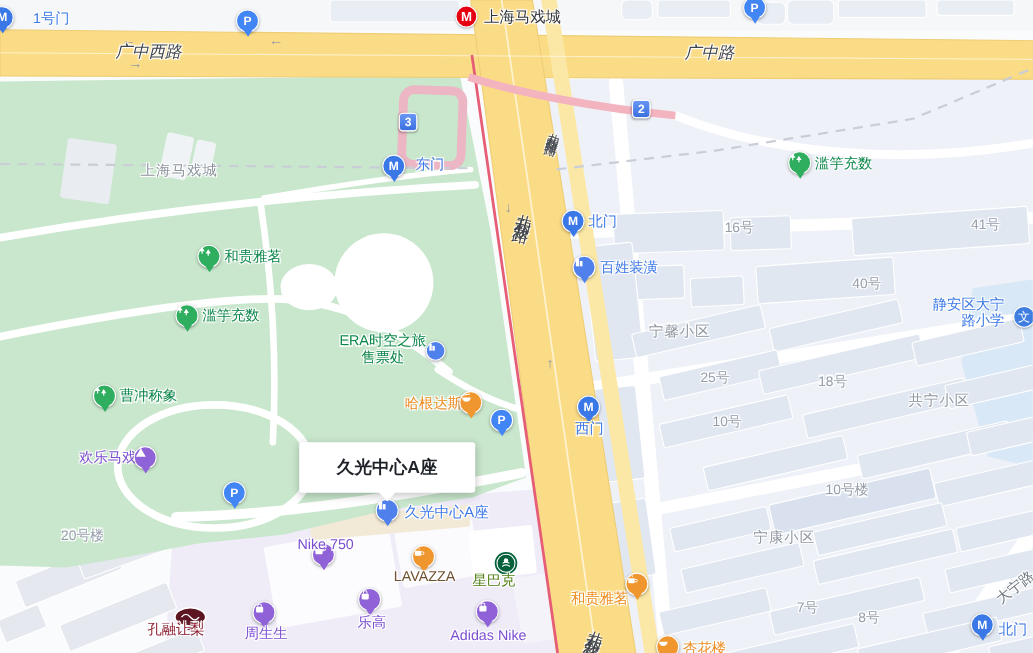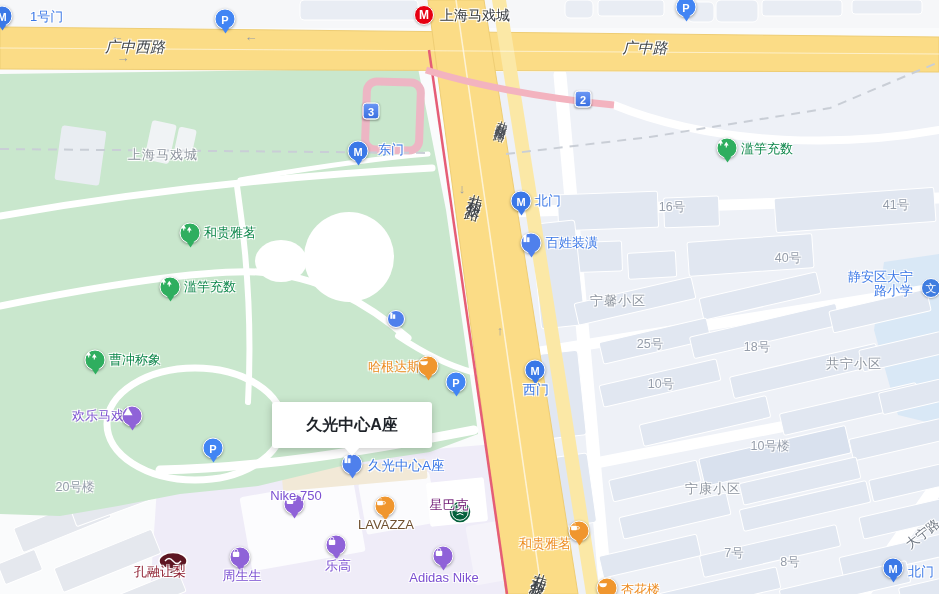--- a/index.html
+++ b/index.html
@@ -292,20 +292,24 @@
   <div class="pin green" style="left:727px;top:148px">
       <span class="pc">
         <svg width="14" height="14" viewBox="0 0 20 20">
           <path d="M6,3 L9.4,8.4 L2.6,8.4 Z M5.2,8.4 h1.6 v3.2 h-1.6 Z" fill="#fff"></path>
           <path d="M14,6 L17.4,11.4 L10.6,11.4 Z M13.2,11.4 h1.6 v3 h-1.6 Z" fill="#fff"></path>
         </svg>
       </span>
     </div>
   <div class="lbl anchl green-lbl" style="left:741px;top:149px">滥竽充数</div>
 
+  <div class="era">
+    <div>ERA时空之旅</div>
+    <div>售票处</div>
+  </div>
   <div class="pin bluep noptr" style="left:396px;top:319px;width:18px;height:18px">
       <span class="pc" style="width:18px;height:18px">
         <svg width="11" height="11" viewBox="0 0 20 20">
           <rect x="6" y="5" width="4" height="11" fill="#fff"></rect>
           <rect x="11" y="8" width="4" height="8" fill="#fff"></rect>
         </svg>
       </span>
     </div>
 
   <div class="lbl anchl purple-lbl" style="left:72px;top:416px">欢乐马戏</div>
@@ -409,21 +413,21 @@
   <div class="lbl" style="left:160px;top:572px;color:#8e1f31">孔融让梨</div>
 
   <div class="slogo" style="left:448px;top:500px">
     <svg width="24" height="24" viewBox="0 0 24 24">
         <circle cx="12" cy="12" r="11" fill="#04613b" stroke="#fff" stroke-width="1.5"></circle>
         <circle cx="12" cy="12" r="8.2" fill="none" stroke="#fff" stroke-width="1"></circle>
         <circle cx="12" cy="9.5" r="2" fill="#fff"></circle>
         <path d="M8.5,15 q3.5,-3 7,0 M9,12 q3,-2 6,0" stroke="#fff" stroke-width="1" fill="none"></path>
       </svg>
   </div>
-  <div class="lbl" style="left:449px;top:505px;color:#701a75">星巴克</div>
+  <div class="lbl" style="left:449px;top:528px;color:#4d7c0f">星巴克</div>
 
   <div class="pin bluep" style="left:531px;top:243px">
       <span class="pc">
         <svg width="12" height="12" viewBox="0 0 20 20">
           <rect x="5" y="4" width="5" height="12" fill="#fff"></rect>
           <rect x="11" y="8" width="4" height="8" fill="#fff"></rect>
         </svg>
       </span>
     </div>
   <div class="lbl anchl blue-lbl" style="left:546px;top:243px">百姓装潢</div>

